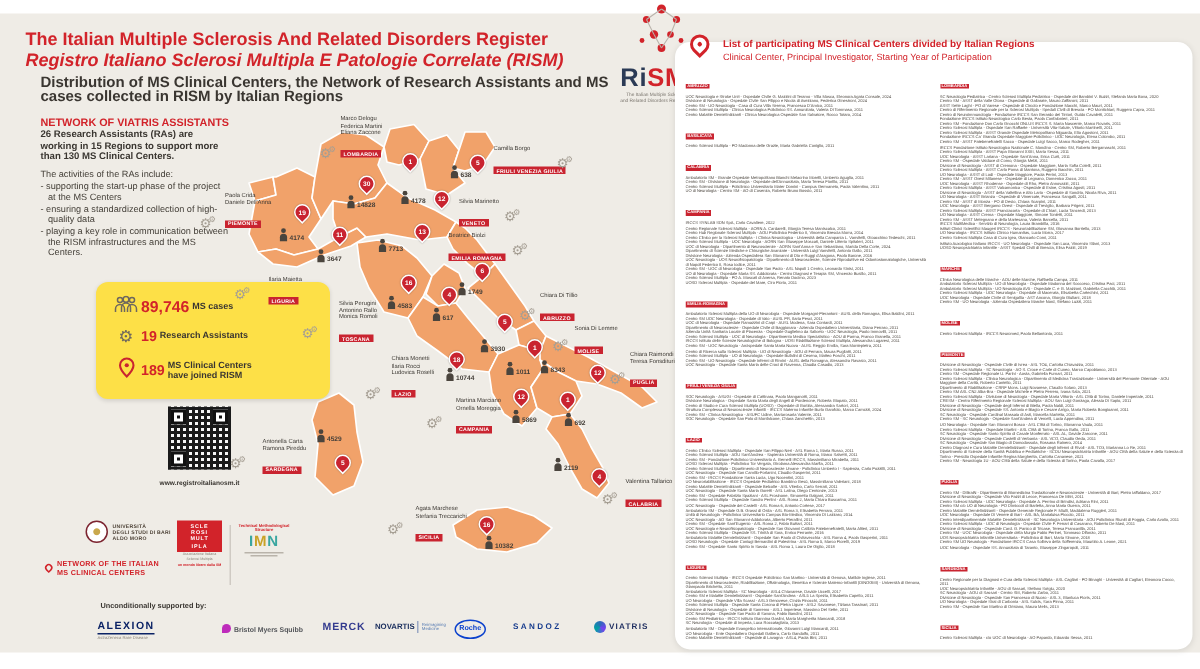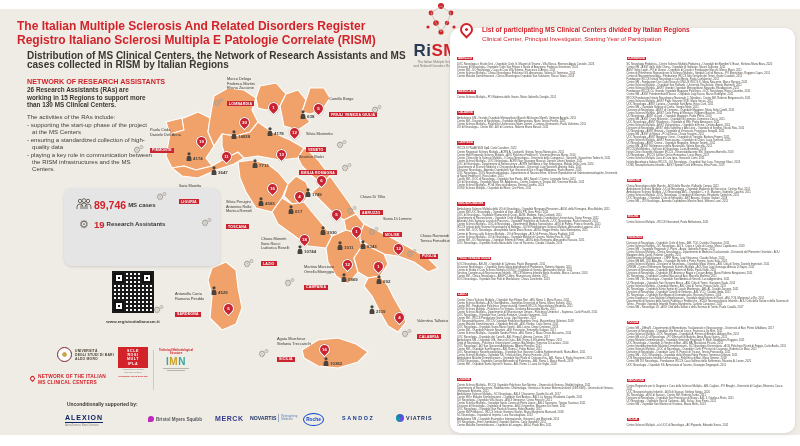--- a/index.html
+++ b/index.html
@@ -14,21 +14,21 @@
   #rism-name b{color:#d2232a;}
   #rism-tagline{font-size:3.2px;line-height:3.8px;color:#7a756e;}
   
   #net-heading{position:absolute;left:27px;top:77px;color:#d2232a;font-weight:bold;font-size:7.2px;}
   #net-intro{position:absolute;left:27px;top:86px;width:124px;color:#3a3631;font-weight:bold;font-size:6.4px;line-height:7.6px;}
   #net-act-intro{position:absolute;left:27px;top:113px;width:124px;color:#454039;font-size:6.1px;line-height:7px;}
   #net-activities{position:absolute;left:27px;top:121px;width:126px;color:#454039;font-size:6.1px;line-height:7px;}
   #net-activities div{padding-left:5px;text-indent:-5px;margin-bottom:1px;}
   #net-activities div::before{content:"- ";}
   
-  #stats-card{position:absolute;left:64px;top:188px;width:156px;height:78px;background:#e5e5e5;border-radius:8px;
+  #stats-card{position:absolute;left:64px;top:188px;width:156px;height:78px;background:#fde047;border-radius:8px;
     box-shadow:0 1px 3px rgba(0,0,0,.12);}
   .stat-row{position:absolute;left:10px;display:flex;align-items:center;}
   .stat-ico{width:20px;text-align:center;color:#6e675e;flex:0 0 20px;}
   .stat-num{color:#d2232a;font-weight:bold;}
   .stat-lab{color:#3a3631;font-size:6px;line-height:6.6px;font-weight:bold;}
   
   #qr{position:absolute;left:112px;top:271px;width:42px;height:42px;background:
       repeating-linear-gradient(0deg,#1a1a1a 0 2px,transparent 2px 4px),
       repeating-linear-gradient(90deg,#1a1a1a 0 2px,#f7f7f7 2px 4px);}
   .qr-finder{position:absolute;width:10px;height:10px;background:#fff;border:2px solid #111;box-sizing:border-box;}
@@ -127,21 +127,21 @@
     <path d="M326,248 L332,236 L346,230 L360,234 L362,246 L354,258 L358,272 L348,284 L336,276 L328,262 Z"></path>
     <path d="M364,224 L376,230 L392,238 L410,248 L428,258 L438,268 L428,272 L414,262 L398,256 L384,254 L372,248 L360,240 L360,234 Z"></path>
     <path d="M360,240 L372,248 L384,254 L388,264 L380,276 L368,278 L358,272 L354,258 L362,246 Z"></path>
     <path d="M368,278 L380,276 L388,286 L394,298 L402,312 L406,322 L398,332 L388,326 L380,312 L372,296 L364,286 Z"></path>
     <path d="M302,350 L318,340 L338,338 L356,344 L368,352 L358,362 L338,368 L318,366 L304,358 Z"></path>
     <path d="M212,268 L226,262 L236,270 L238,288 L242,308 L236,324 L222,330 L210,318 L212,296 L208,280 Z"></path>
   </g>
 </svg>
 
 <div class="title-line" style="top:20px;">The Italian Multiple Sclerosis And Related Disorders Register</div>
-<div class="title-line" style="top:34px;">Registro Italiano Sclerosi Multipla E Patologie Correlate (RISM)</div>
+<div class="title-line" style="top:34px;font-style:italic;">Registro Italiano Sclerosi Multipla E Patologie Correlate (RISM)</div>
 <div class="subtitle" style="top:52px;">Distribution of MS Clinical Centers, the Network of Research Assistants and MS cases collected in RISM by Italian Regions</div>
 
 <div id="rism-logo">
   <svg width="34" height="36" viewBox="0 0 34 36">
     <g fill="#d2232a">
       <circle cx="17" cy="5" r="3"></circle>
         <circle cx="7" cy="12" r="2.4"></circle>
         <circle cx="27" cy="12" r="2.4"></circle>
       <circle cx="12" cy="22" r="2.8"></circle>
         <circle cx="23" cy="22" r="2.2"></circle>
@@ -158,21 +158,21 @@
         <line x1="23" y1="22" x2="17" y2="31"></line>
     </g>
   </svg>
   <div id="rism-name"><span>Ri</span><b>SM</b></div>
   <div id="rism-tagline">
     <div>The Italian Multiple Sclerosis</div>
     <div>and Related Disorders Register</div>
   </div>
 </div>
 
-<div id="net-heading">NETWORK OF RESEARCH ASSISTANTS</div>
+<div id="net-heading">NETWORK OF VIATRIS ASSISTANTS</div>
 <div id="net-intro">26 Research Assistants (RAs) are working in 15 Regions to support more than 130 MS Clinical Centers.</div>
 <div id="net-act-intro">The activities of the RAs include:</div>
 <div id="net-activities">
   <div>supporting the start-up phase of the project at the MS Centers</div>
   <div>ensuring a standardized collection of high-quality data</div>
   <div>playing a key role in communication between the RISM infrastructures and the MS Centers.</div>
 </div>
 
 <div id="stats-card">
   <div class="stat-row" style="top:8px;">
@@ -189,20 +189,30 @@
         </svg>
     </span>
     <span class="stat-num" style="font-size:10.5px;">89,746</span>
     <span class="stat-lab" style="margin-left:2px;">MS cases</span>
   </div>
   <div class="stat-row" style="top:30px;">
     <span class="stat-ico" style="font-size:11px;">⚙</span>
     <span class="stat-num" style="font-size:9.5px;">19</span>
     <span class="stat-lab" style="margin-left:2px;">Research Assistants</span>
   </div>
+  <div class="stat-row" style="top:50px;">
+    <span class="stat-ico">
+      <svg width="11" height="14" viewBox="0 0 11 14">
+          <path d="M5.5,1 a4.5,4.5 0 0 1 4.5,4.5 c0,3 -4.5,7.5 -4.5,7.5 s-4.5,-4.5 -4.5,-7.5 a4.5,4.5 0 0 1 4.5,-4.5 z" fill="none" stroke="#c92430" stroke-width="1.4"></path>
+          <circle cx="5.5" cy="5.5" r="1.4" fill="#c92430"></circle>
+        </svg>
+    </span>
+    <span class="stat-num" style="font-size:9.5px;">189</span>
+    <span class="stat-lab" style="margin-left:2px;width:58px;">MS Clinical Centers have joined RISM</span>
+  </div>
 </div>
 
 <div id="qr">
   <div class="qr-finder" style="left:2px;top:2px;">
       <i></i>
     </div>
   <div class="qr-finder" style="right:2px;top:2px;">
       <i></i>
     </div>
   <div class="qr-finder" style="left:2px;bottom:2px;">

